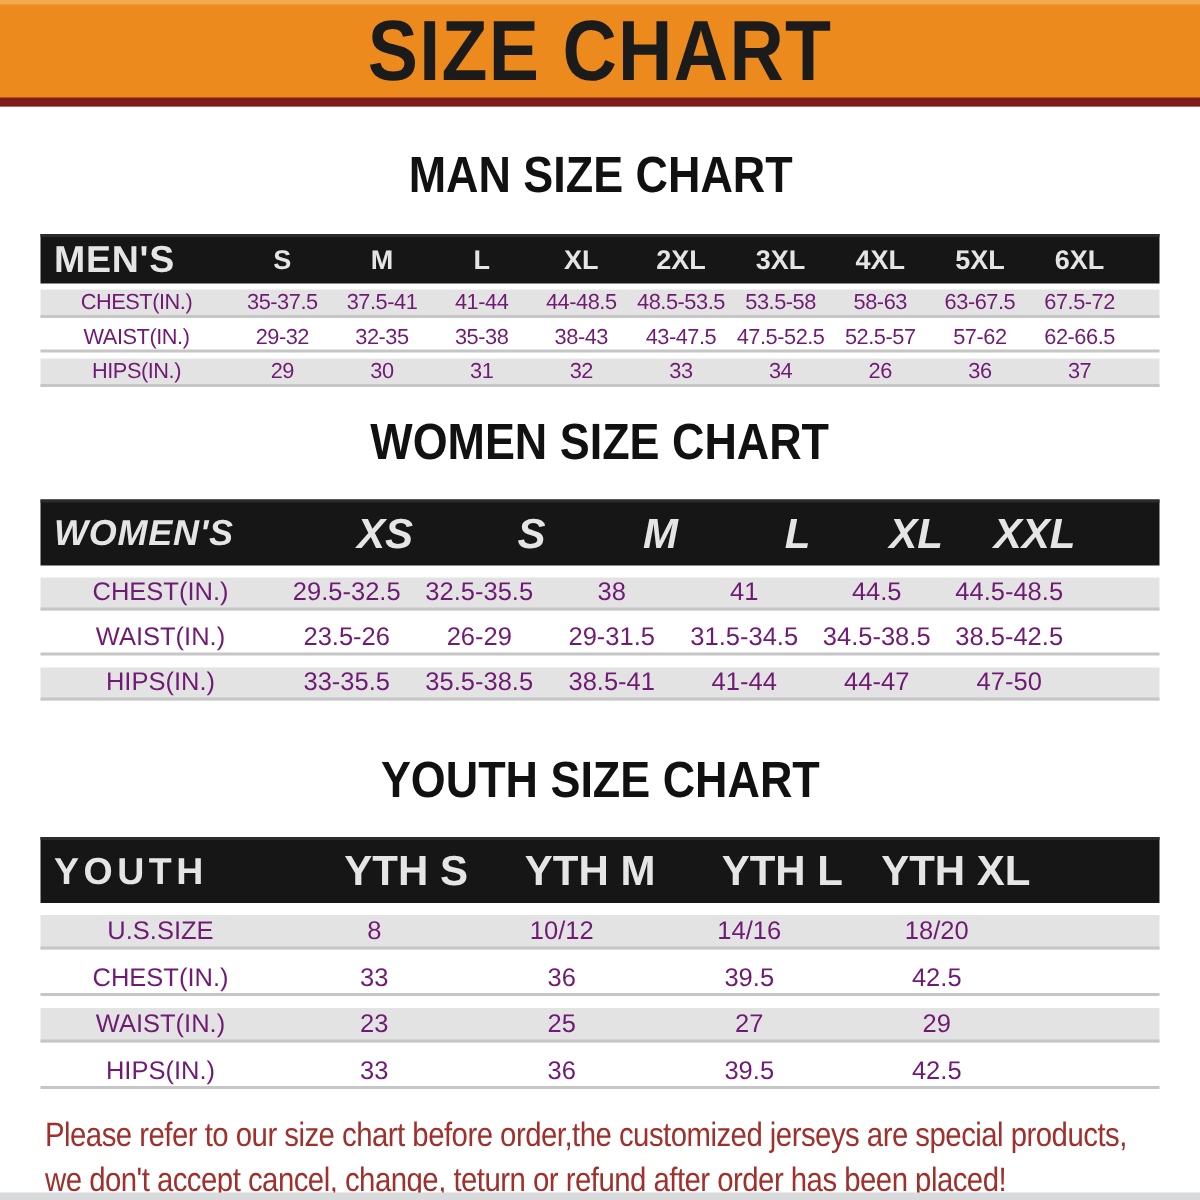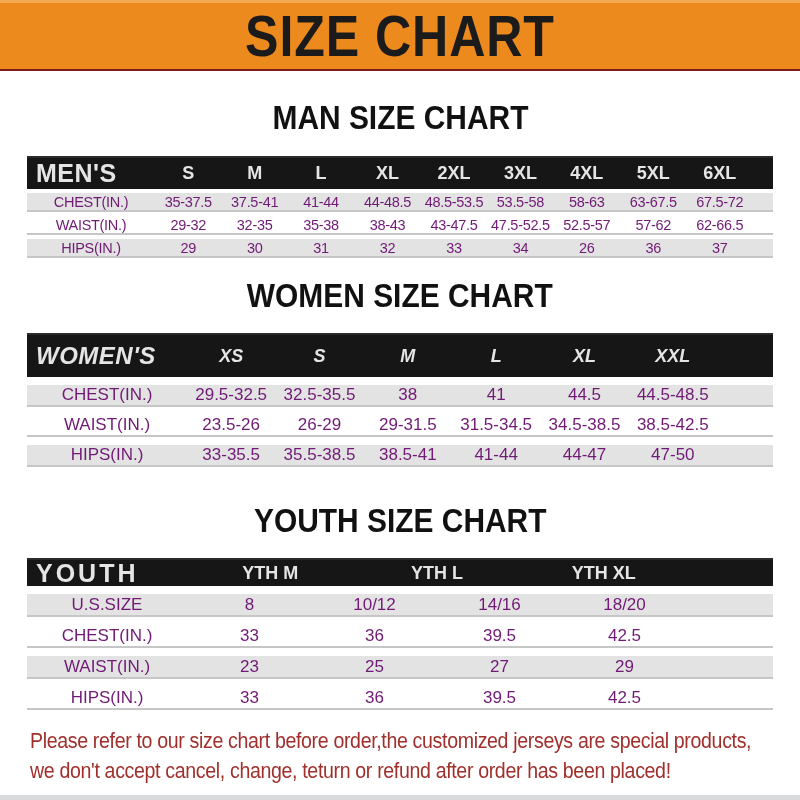--- a/index.html
+++ b/index.html
@@ -10,21 +10,21 @@
     overflow: hidden;
   }
   .page { position: relative; width: 800px; height: 800px; background: #fff; }
 
   
   .banner {
     height: 71px;
     background: var(--accent-orange, #ED8A1E);
     display: flex; align-items: center; justify-content: center;
     border-top: 3px solid #f3a94f;
-    border-bottom: 2px solid #7f1d1d;
+    border-bottom: 6px solid #7f1d1d;
   }
   .banner-title {
     display: inline-block;
     font-size: 57px; font-weight: 800; color: #1b1b1b;
     letter-spacing: 1px;
     transform: scaleX(0.88);
     white-space: nowrap;
   }
 
   
@@ -44,39 +44,39 @@
   .s0 .table { margin-top: 16px; }
 
   .bar {
     background: var(--header-bar-black, #161616);
     color: #e5e5e5;
     display: flex; align-items: center;
     border-top: 2px solid #2b2b2b;
   }
   .s0 .bar { height: 33px; }
   .s1 .bar { height: 44px; font-style: italic; }
-  .s2 .bar { height: 28px; }
+  .s2 .bar { height: 44px; }
 
   .label { flex: 0 0 auto; }
   .bar-label { padding-left: 9px; font-weight: 700; white-space: nowrap; }
   .s0 .label { width: 128px; }
   .s1 .label { width: 160px; }
   .s2 .label { width: 160px; }
   .s0 .bar-label { font-size: 25px; letter-spacing: 0.5px; }
   .s1 .bar-label { font-size: 24px; letter-spacing: 0.5px; }
   .s2 .bar-label { font-size: 25px; letter-spacing: 3px; }
 
   .cells { flex: 1 1 auto; display: flex; min-width: 0; }
   .s0 .cells { margin-right: 20px; }
   .s1 .cells { margin-right: 56px; }
   .s2 .cells { margin-right: 86px; }
   .cell { flex: 1; text-align: center; white-space: nowrap; }
   .bar .cell { font-weight: 700; }
   .s0 .bar .cell { font-size: 18px; }
-  .s1 .bar .cell, .s2 .bar .cell { font-size: 18px; }
+  .s1 .bar .cell, .s2 .bar .cell { font-size: 28px; text-align: right; }
 
   .drow {
     display: flex; align-items: center;
     color: #701a75;
     border-bottom: 2px solid #c6c6c6;
     background: #ffffff;
   }
   .drow:nth-child(odd) { background: var(--row-stripe-gray, #E3E3E3); }
   .s0 .drow { height: 19px; margin-top: 4px; font-size: 14.5px; letter-spacing: -0.3px; }
   .s1 .drow { height: 22px; margin-top: 8px; font-size: 17px; }
@@ -230,20 +230,21 @@
   </section>
 
   <section class="chart-section s2">
     <h2 class="section-heading">
       <span class="condensed">YOUTH SIZE CHART</span>
     </h2>
     <div class="table">
       <div class="bar">
         <div class="label bar-label">YOUTH</div>
         <div class="cells">
+              <div class="cell">YTH S</div>
               <div class="cell">YTH M</div>
               <div class="cell">YTH L</div>
               <div class="cell">YTH XL</div>
             </div>
       </div>
       <div class="rows">
             <div class="drow">
               <div class="label rlabel">U.S.SIZE</div>
               <div class="cells">
                 <div class="cell">8</div>

